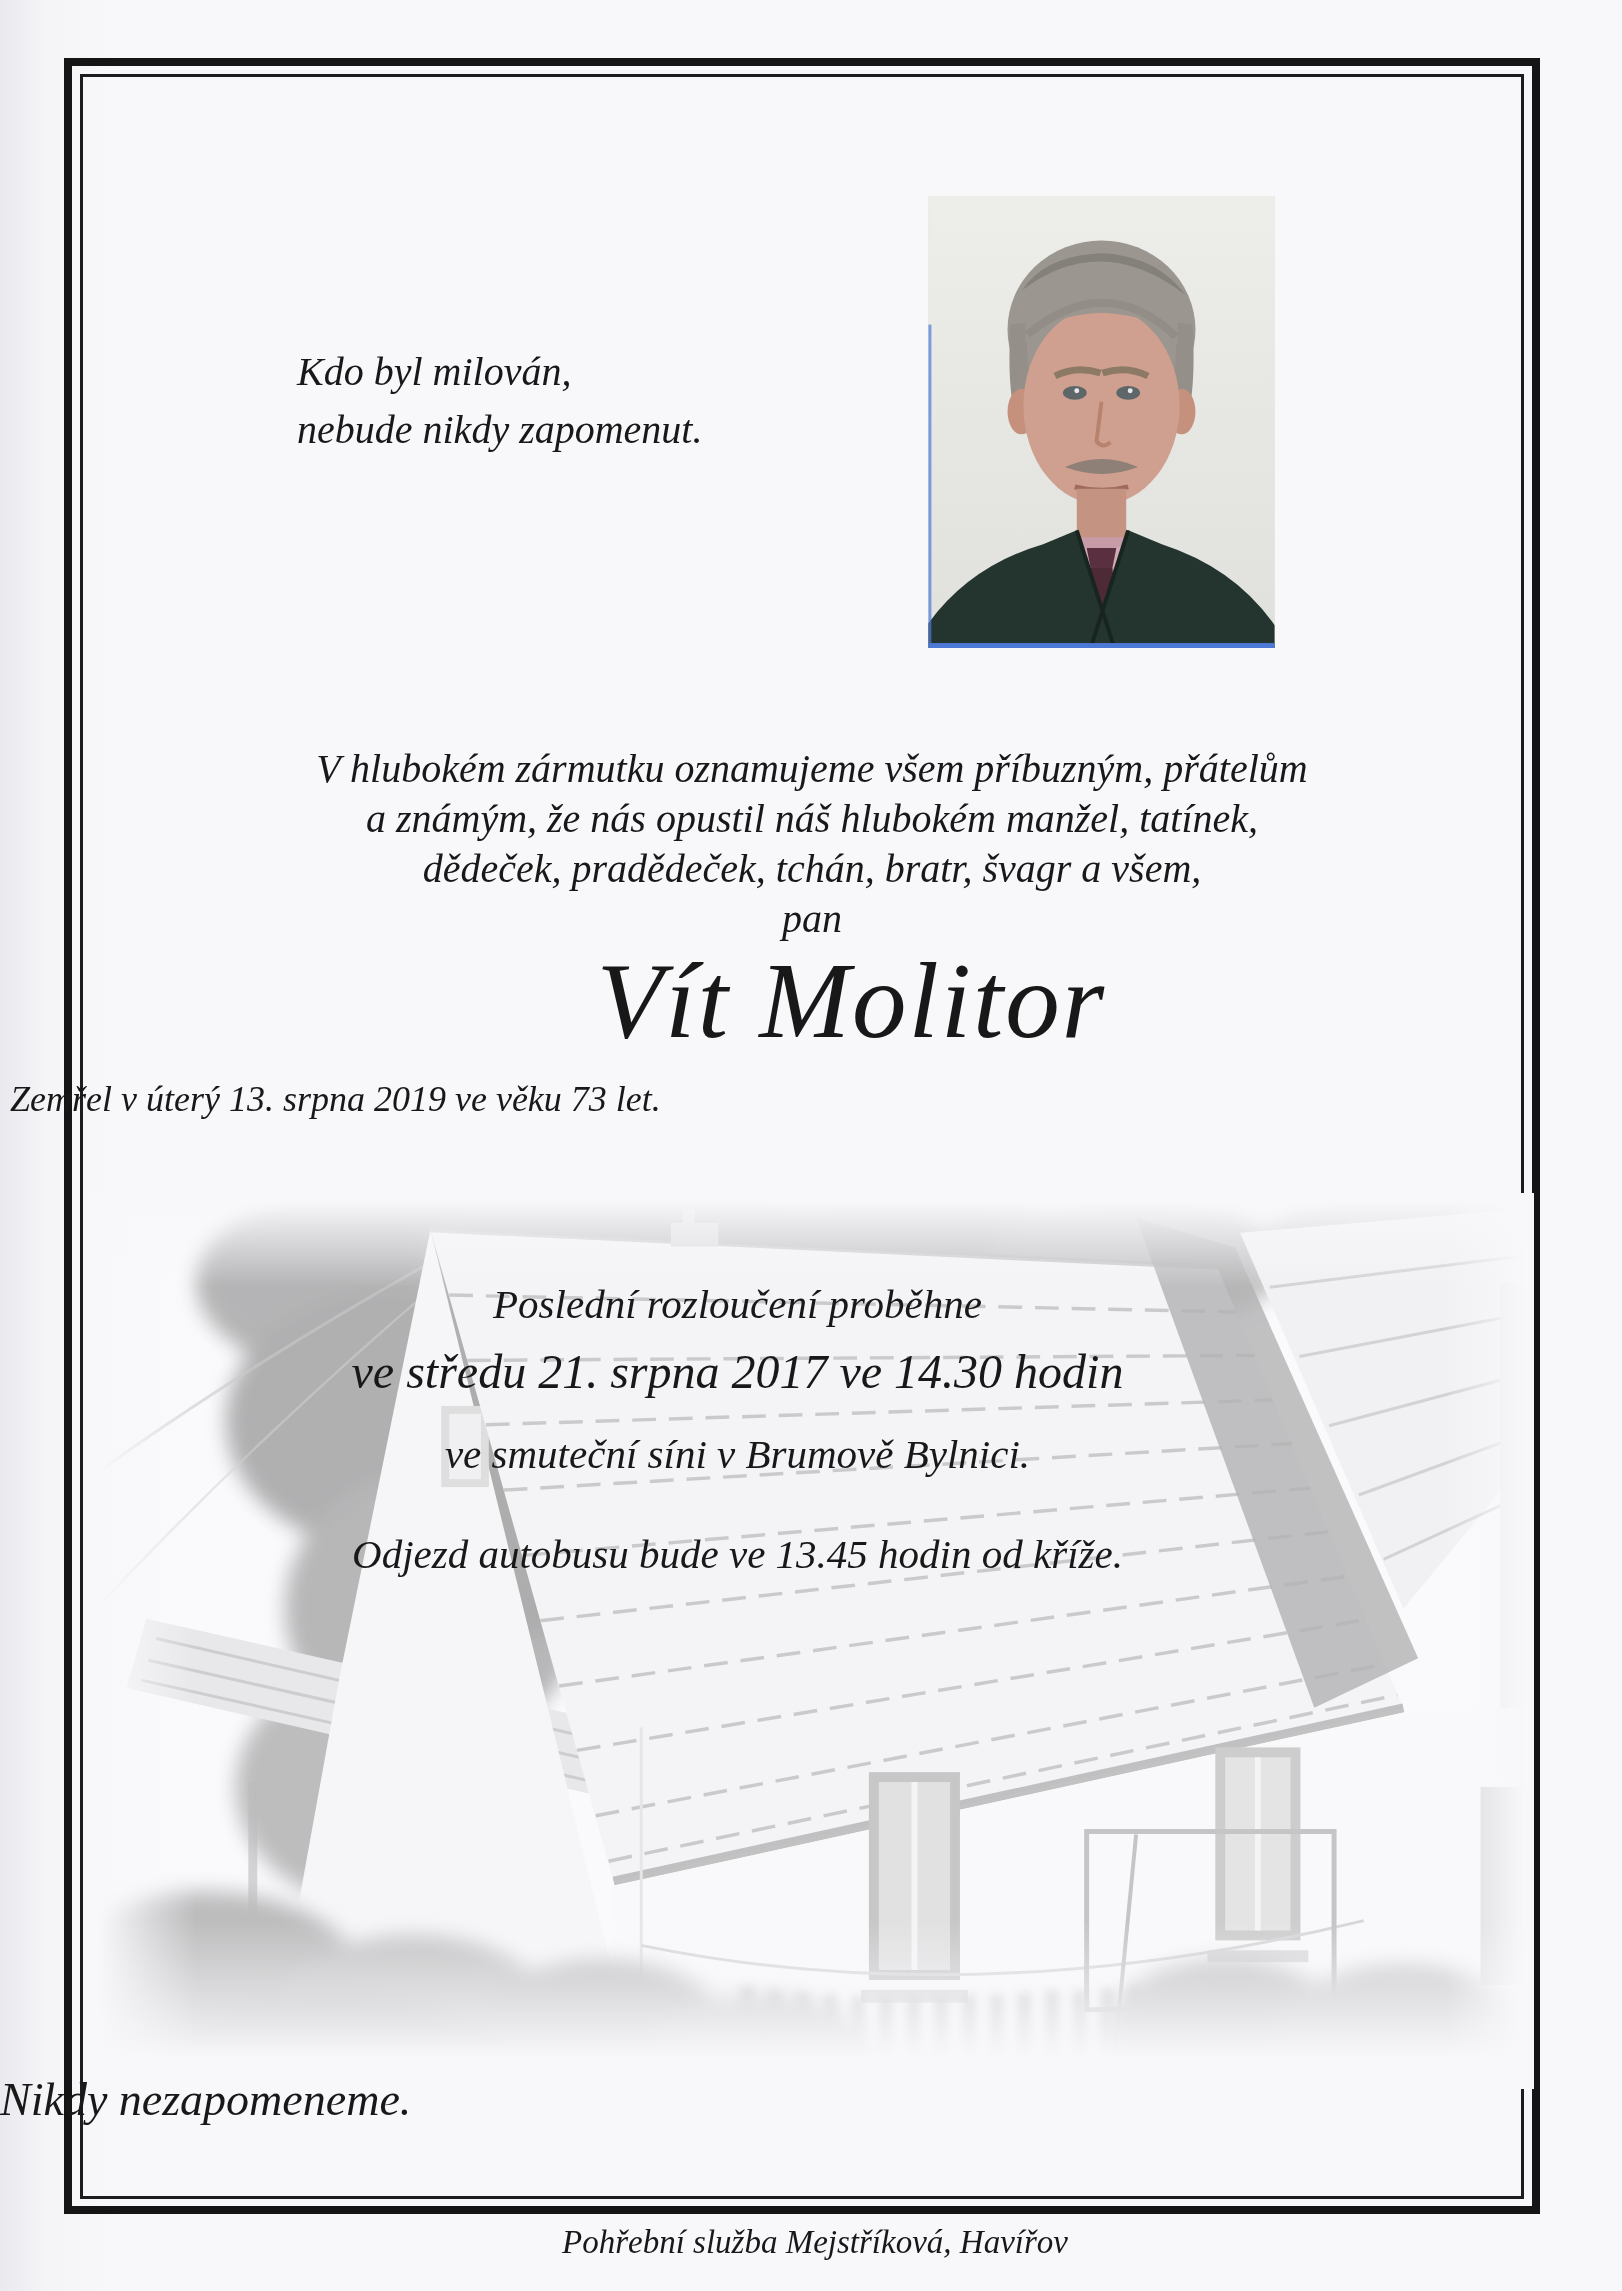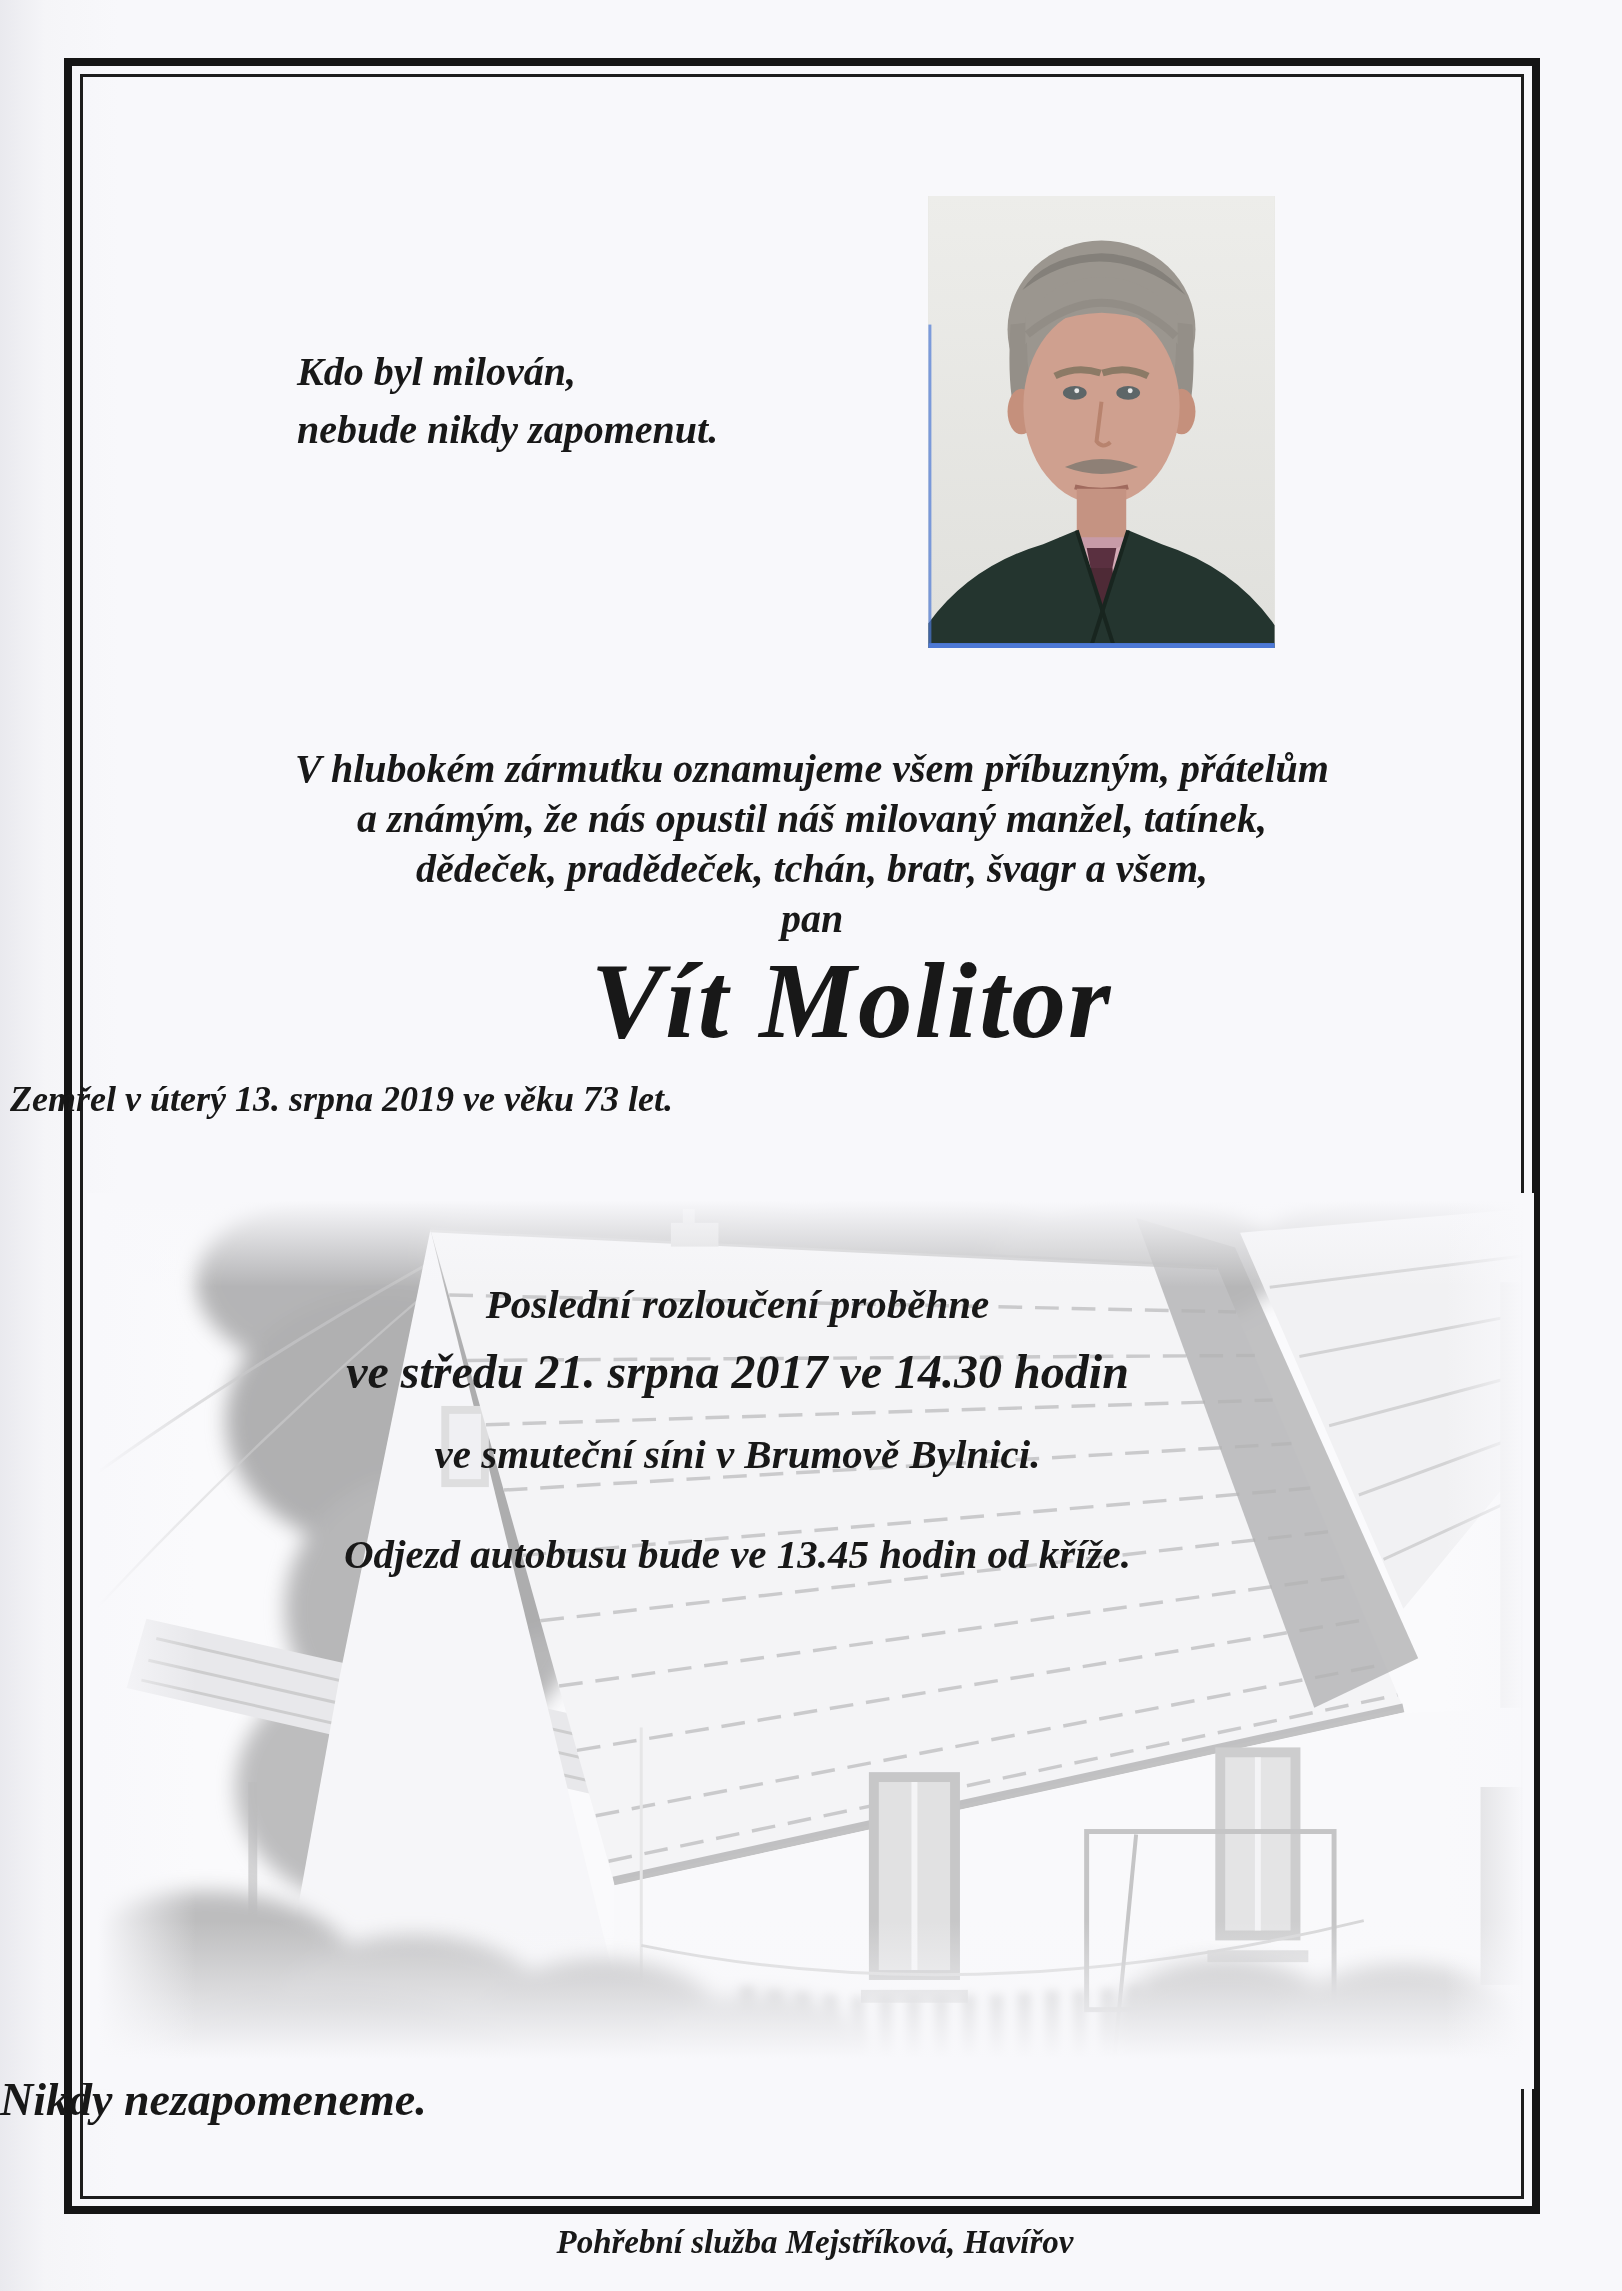--- a/index.html
+++ b/index.html
@@ -11,21 +11,21 @@
   }
   .page{position:absolute;left:0;top:0;width:1623px;height:2292px;}
   .frame-outer{
     position:absolute;left:64px;top:58px;width:1476px;height:2156px;
     border:8px solid #151515;box-sizing:border-box;
   }
   .frame-inner{
     position:absolute;left:80px;top:74px;width:1444px;height:2125px;
     border:3px solid #1d1d1d;box-sizing:border-box;
   }
-  .txt{position:absolute;font-weight:bold;font-style:italic;color:#181818;}
+  .txt{position:absolute;font-weight:normal;font-style:italic;color:#181818;}
   .quote{left:297px;top:343px;font-size:40px;line-height:58px;text-align:left;}
   .portrait{
     position:absolute;left:928px;top:196px;width:347px;height:452px;
     overflow:hidden;background:#e8e8e4;
   }
   .announcement{left:119px;top:744px;width:1386px;font-size:40px;line-height:50px;text-align:center;}
   .name{left:0px;top:941px;width:1623px;font-size:109px;line-height:119px;text-align:center;letter-spacing:2px;padding-left:40px;}
   .death{left:10px;top:1078px;width:1604px;font-size:36px;}
   .house{position:absolute;left:87px;top:1193px;width:1447px;height:896px;}
   .house svg{opacity:.55;filter:blur(0.4px);}
@@ -228,21 +228,21 @@
       <path d="M150,338 L188,457" stroke="#18251f" stroke-width="4"></path>
       <path d="M202,338 L164,457" stroke="#18251f" stroke-width="4"></path>
 
       <rect x="0" y="452" width="350" height="5" fill="#4d79d6"></rect>
       <rect x="0" y="130" width="3" height="322" fill="#4d79d6" opacity=".7"></rect>
     </svg>
   </div>
 
   <div class="txt announcement">
     <div>V hlubokém zármutku oznamujeme všem příbuzným, přátelům</div>
-    <div>a známým, že nás opustil náš milovaný manžel, tatínek,</div>
+    <div>a známým, že nás opustil náš hlubokém manžel, tatínek,</div>
     <div>dědeček, pradědeček, tchán, bratr, švagr a všem,</div>
     <div>pan</div>
   </div>
 
   <div class="txt name">Vít Molitor</div>
 
   <div class="txt death">Zemřel v úterý 13. srpna 2019 ve věku 73 let.</div>
 
   <div class="txt farewell1">Poslední rozloučení proběhne</div>
   <div class="txt farewell2">ve středu 21. srpna 2017 ve 14.30 hodin</div>

